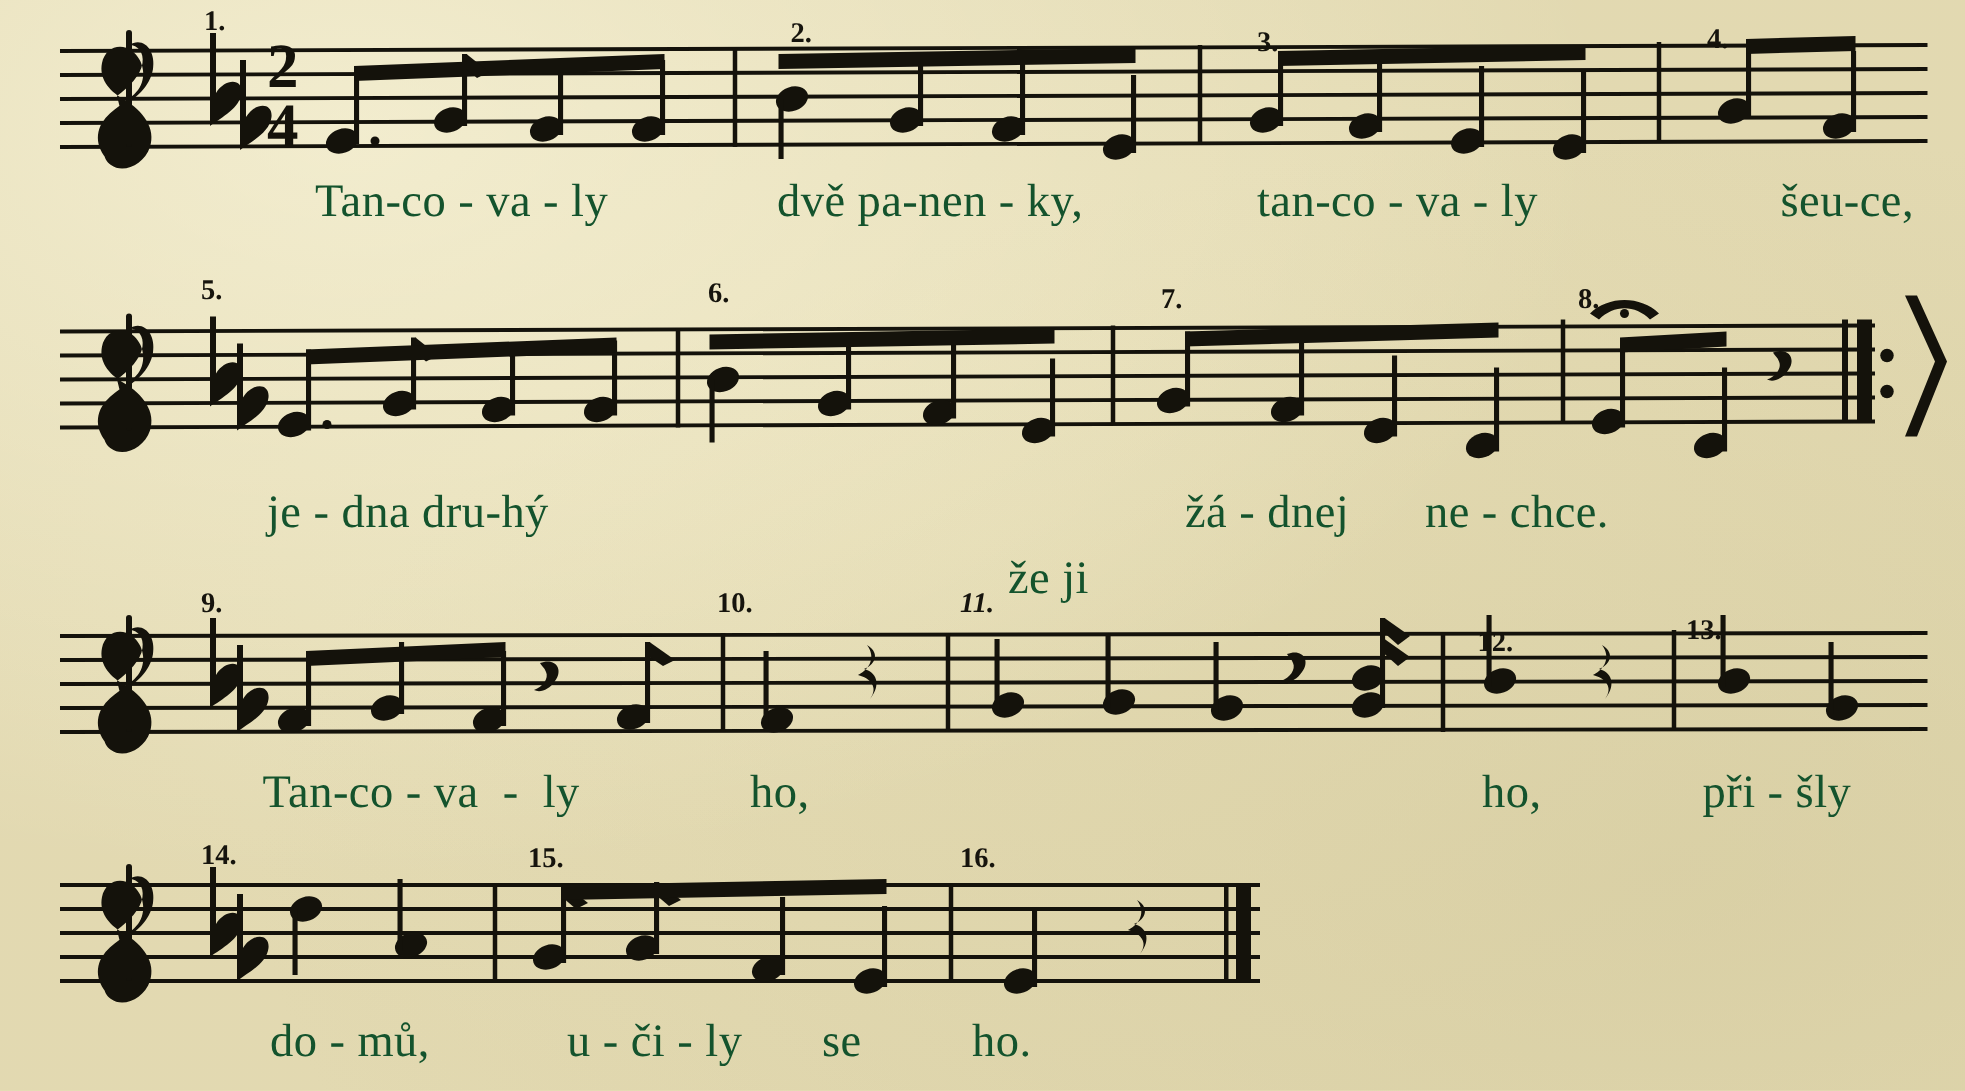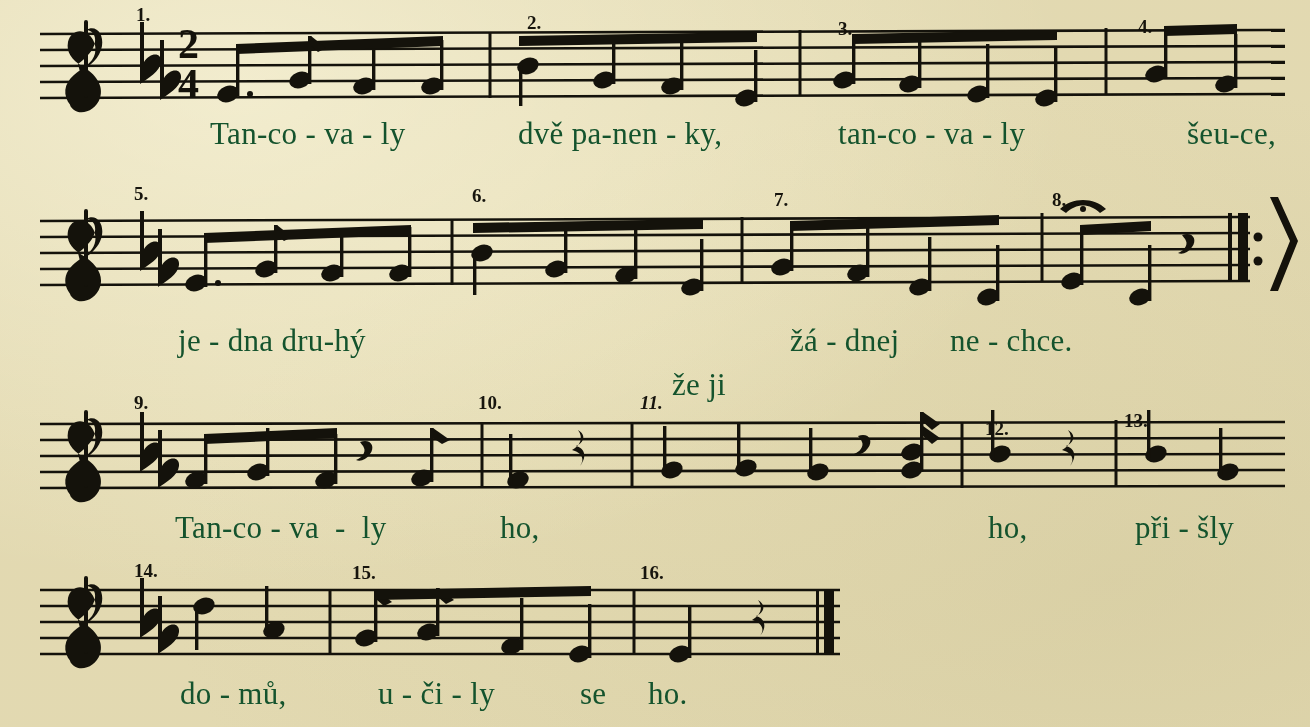--- a/index.html
+++ b/index.html
@@ -408,18 +408,18 @@
         <g class="ink">
           <rect x="816" y="30" width="3" height="64"></rect>
           <rect x="824" y="30" width="10" height="64"></rect>
         </g>
       </svg>
     </div>
 
     <div class="lyrics" style="top:-4px;">
       <span class="lyric-word" style="left:180px;">do - mů,</span>
       <span class="lyric-word" style="left:378px;">u - či - ly</span>
-      <span class="lyric-word" style="left:548px;margin-left:32px;">se</span>
+      <span class="lyric-word" style="left:548px;">se</span>
       <span class="lyric-word" style="left:648px;">ho.</span>
     </div>
   </div>
 
 </div>
 
 </body></html>

